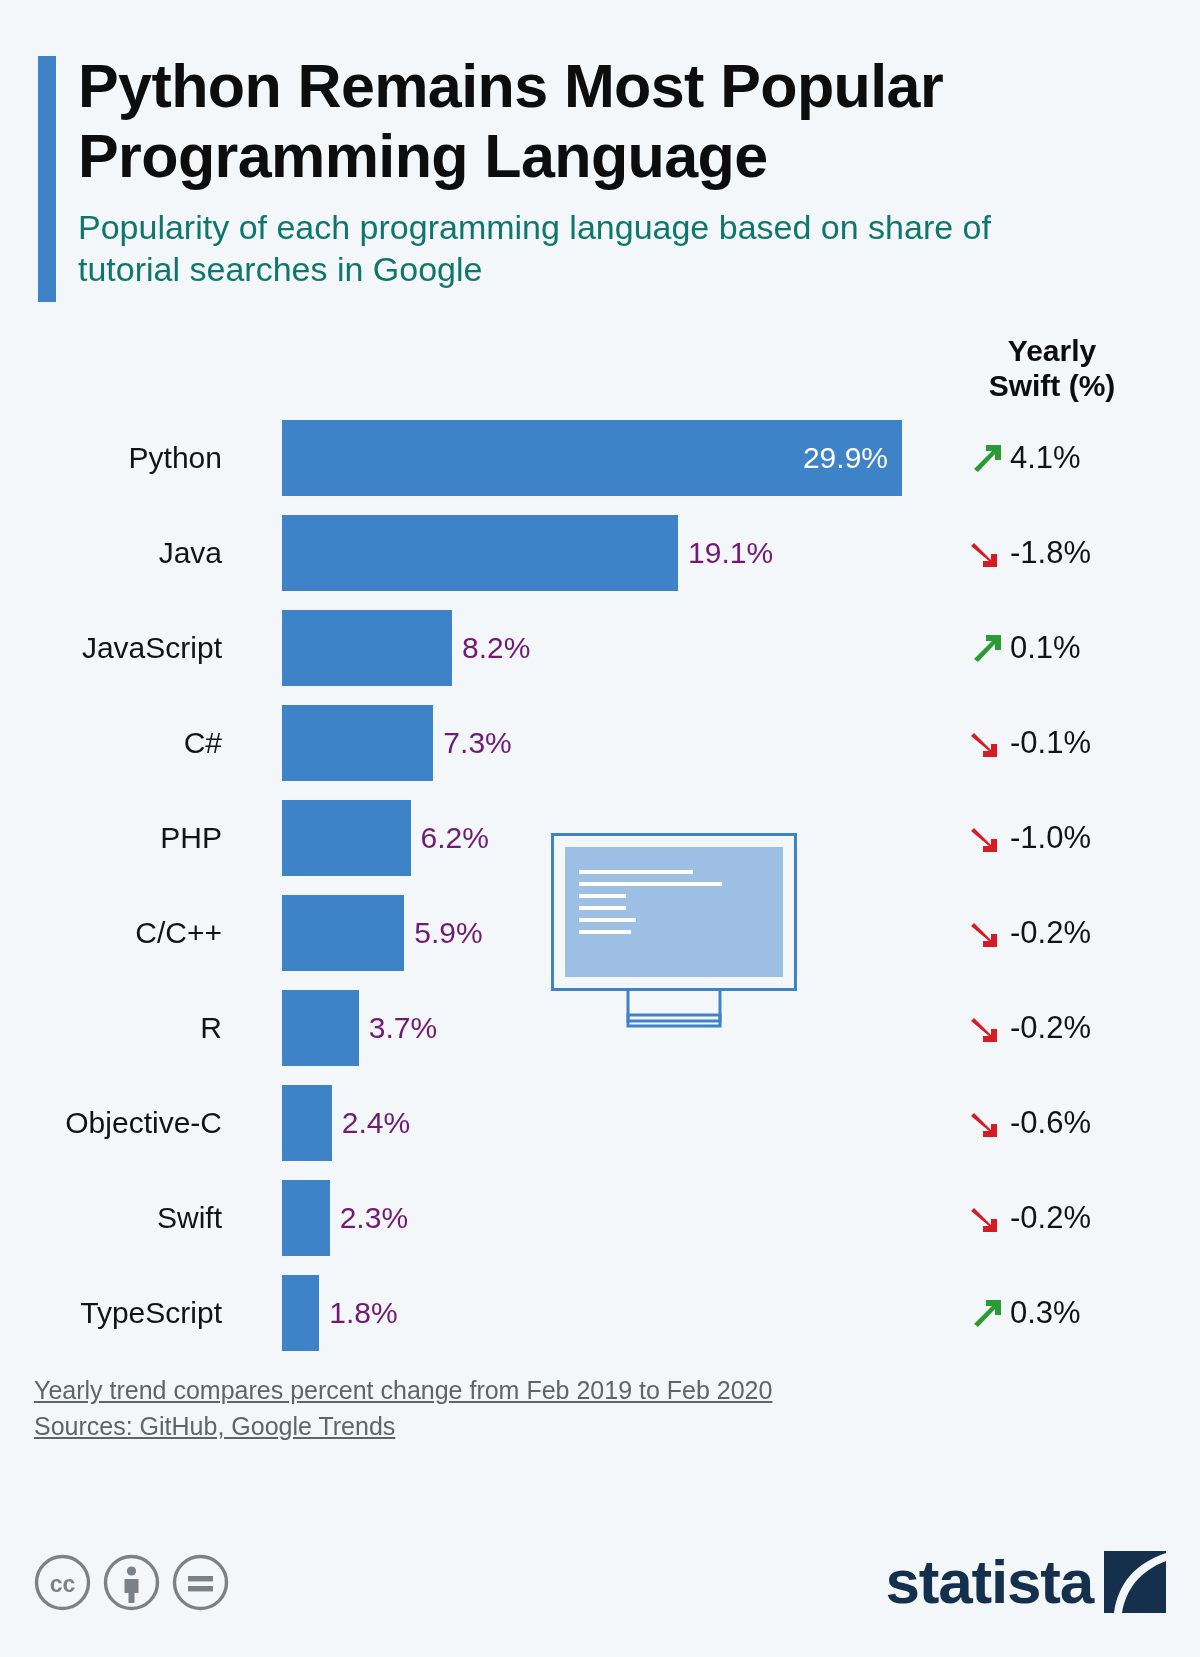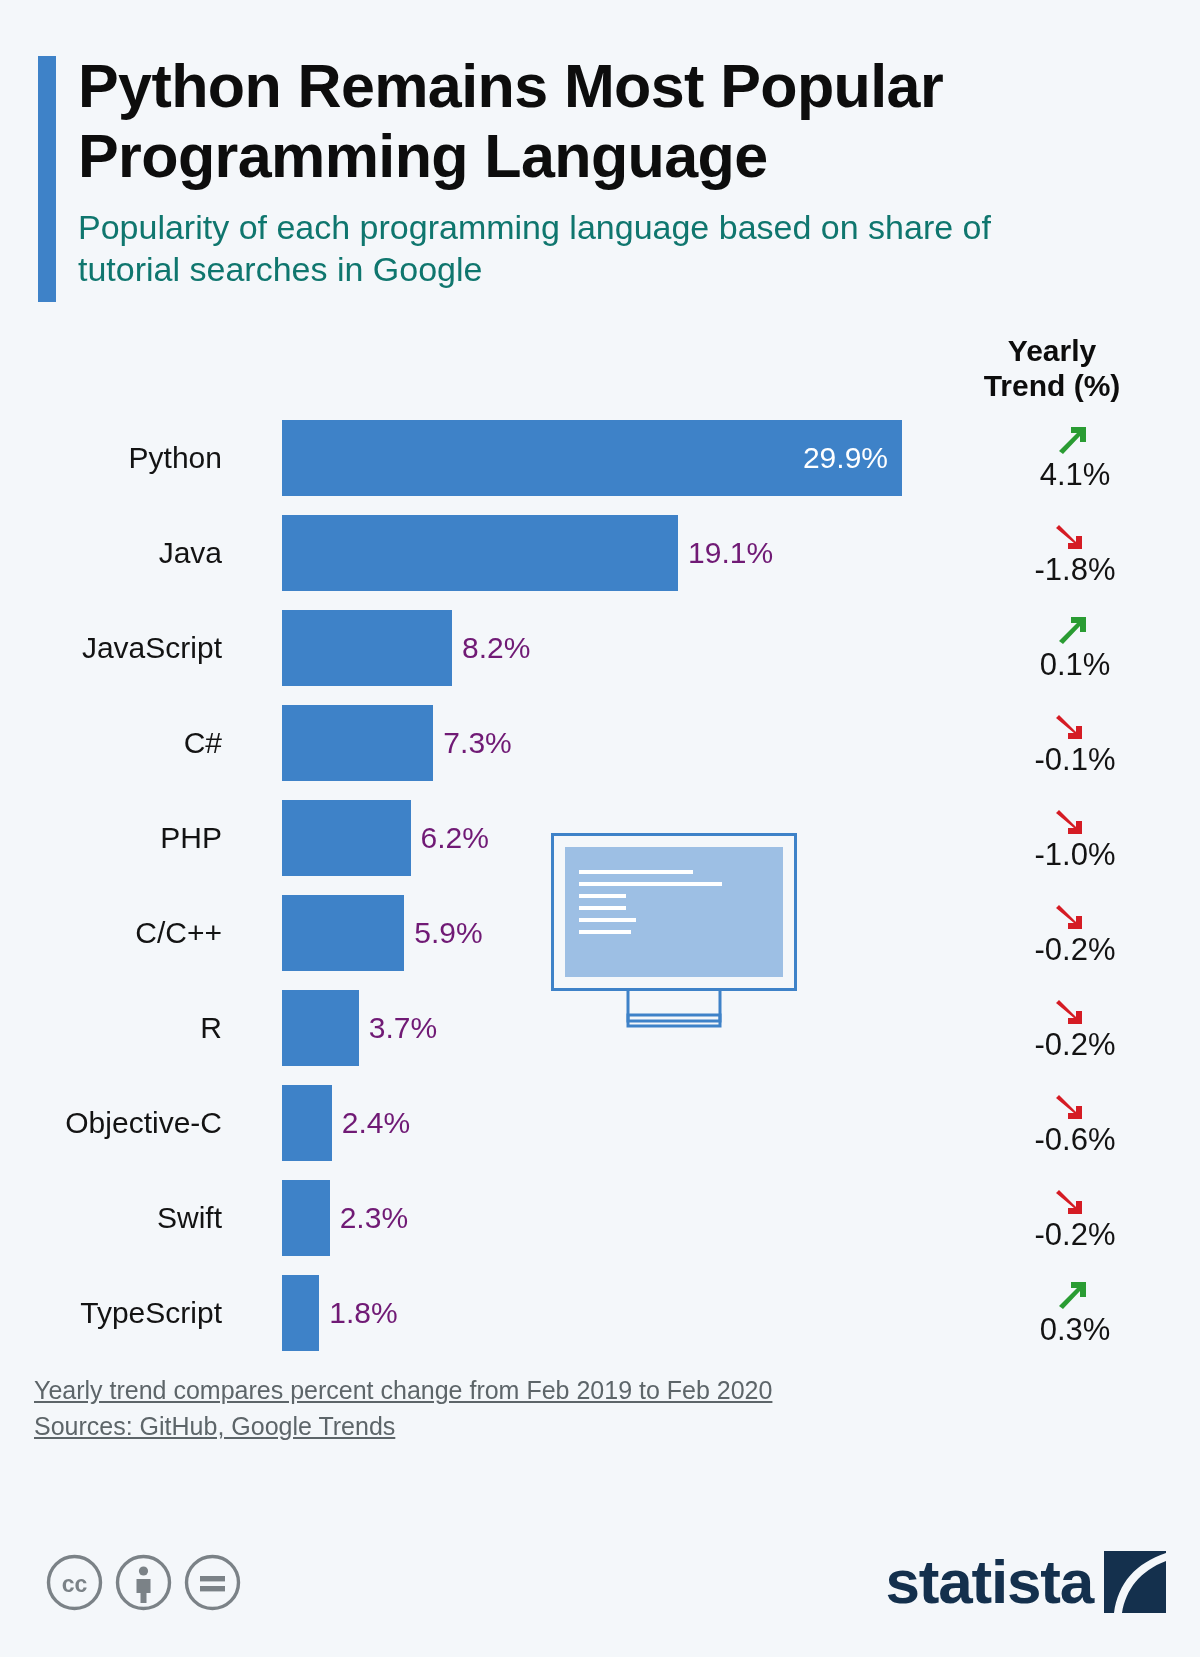--- a/index.html
+++ b/index.html
@@ -119,21 +119,20 @@
     position: absolute;
     right: 28px;
     top: 50%;
     transform: translateY(-50%);
     width: 240px;
     display: flex;
     align-items: center;
     justify-content: flex-start;
     padding-left: 30px;
     box-sizing: border-box;
-    flex-direction: column;
   }
   .trend-arrow {
     width: 34px;
     height: 34px;
     flex: 0 0 34px;
     margin-right: 6px;
   }
   .trend-value {
     font-size: 31px;
     color: #131313;
@@ -165,21 +164,20 @@
     position: absolute;
     left: 0;
     right: 0;
     bottom: 42px;
     height: 66px;
     padding: 0 34px;
     display: flex;
     align-items: center;
     justify-content: space-between;
     box-sizing: border-box;
-    margin-left: 12px;
   }
   .cc-icons {
     display: flex;
     align-items: center;
     gap: 12px;
   }
   .statista-logo {
     display: flex;
     align-items: center;
     gap: 11px;
@@ -198,21 +196,21 @@
 <div class="infographic">
 
   <div class="header">
     <div class="accent-bar"></div>
     <h1 class="title">Python Remains Most Popular Programming Language</h1>
     <p class="subtitle">Popularity of each programming language based on share of tutorial searches in Google</p>
   </div>
 
   <div class="trend-header">
     <div>Yearly</div>
-    <div>Trend (%)</div>
+    <div>Swift (%)</div>
   </div>
 
   <div class="chart" id="chart">
       <div class="row">
         <div class="label-cell">Python</div>
         <div class="bar-cell">
           <div class="bar" style="width: 620px; background: rgb(62, 130, 200); position: relative;">
             <div class="bar-value-inside">29.9%</div>
           </div>
         </div>

